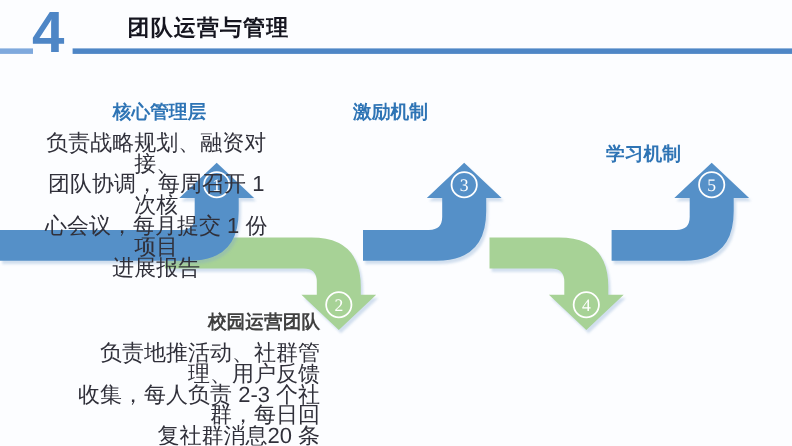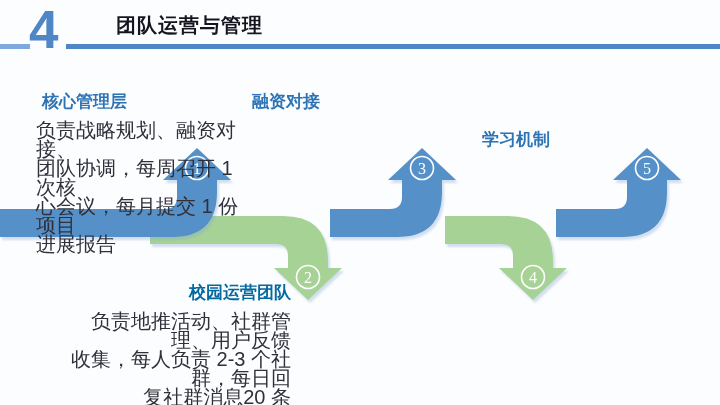--- a/index.html
+++ b/index.html
@@ -29,26 +29,26 @@
   .badge-ring{fill:none;stroke:#ffffff;stroke-width:1.6px;}
   .badge-num{
     fill:#ffffff;font-family:"Liberation Serif", serif;
     font-size:16px;text-anchor:middle;
   }
 
   
   .section{position:absolute;}
   .sec-title{font-size:17px;font-weight:bold;margin:0 0 8px 0;}
   .sec-title.blue{color:#2e74b5;}
-  .sec-title.green{color:#0369a1;}
+  .sec-title.green{color:#404040;}
   .sec-body{
     font-size:20px;line-height:19px;color:#30303a;
     white-space:pre-line;margin:0;
   }
-  .sec-top{width:212px;text-align:left;}
+  .sec-top{width:212px;text-align:center;}
   .sec-bottom{width:224px;text-align:right;}
 
   #sec1{left:36px;top:90px;}
   #sec3{left:246px;top:90px;}
   #sec5{left:476px;top:90px;margin-top:38px;}
   #sec2{left:67px;top:281px;}
   #sec4{left:289px;top:281px;}
   #sec1 .sec-title,#sec3 .sec-title,#sec5 .sec-title{padding-left:6px;}
 </style>
 </head>
@@ -99,21 +99,21 @@
 
   <div class="section sec-top" id="sec1">
     <p class="sec-title blue">核心管理层</p>
     <p class="sec-body">负责战略规划、融资对接、
 团队协调，每周召开 1 次核
 心会议，每月提交 1 份项目
 进展报告</p>
   </div>
 
   <div class="section sec-top" id="sec3">
-    <p class="sec-title blue">融资对接</p>
+    <p class="sec-title blue">激励机制</p>
   </div>
 
   <div class="section sec-top" id="sec5">
     <p class="sec-title blue">学习机制</p>
   </div>
 
   <div class="section sec-bottom" id="sec2">
     <p class="sec-title green">校园运营团队</p>
     <p class="sec-body">负责地推活动、社群管理、用户反馈
 收集，每人负责 2-3 个社群，每日回

